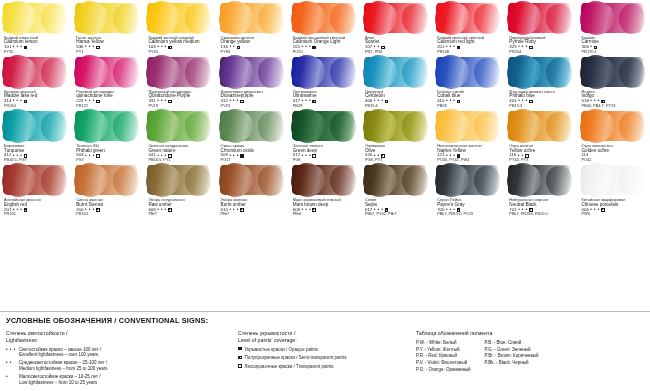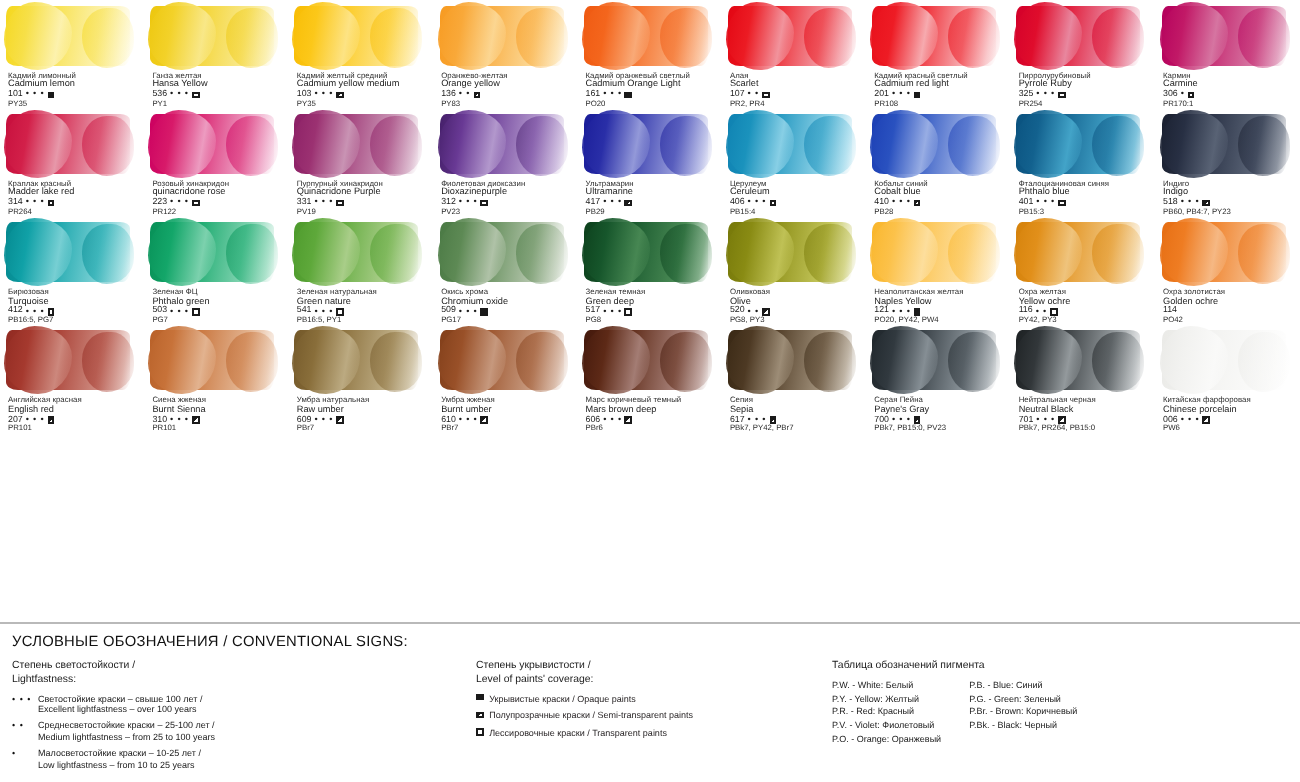--- a/index.html
+++ b/index.html
@@ -115,21 +115,21 @@
     left: 0;
     top: 311px;
     width: 650px;
     height: 80px;
     box-sizing: border-box;
     padding: 4px 6px 0 6px;
     border-top: 0.8px solid #b9b9b9;
   }
   #legend-title {
     font-size: 7.4px;
-    font-weight: normal;
+    font-weight: bold;
     letter-spacing: 0.02em;
     margin-bottom: 5px;
     color: #111;
   }
   .legend-cols {
     display: flex;
     width: 638px;
   }
   .legend-col { box-sizing: border-box; }
   .col-light { width: 232px; }

